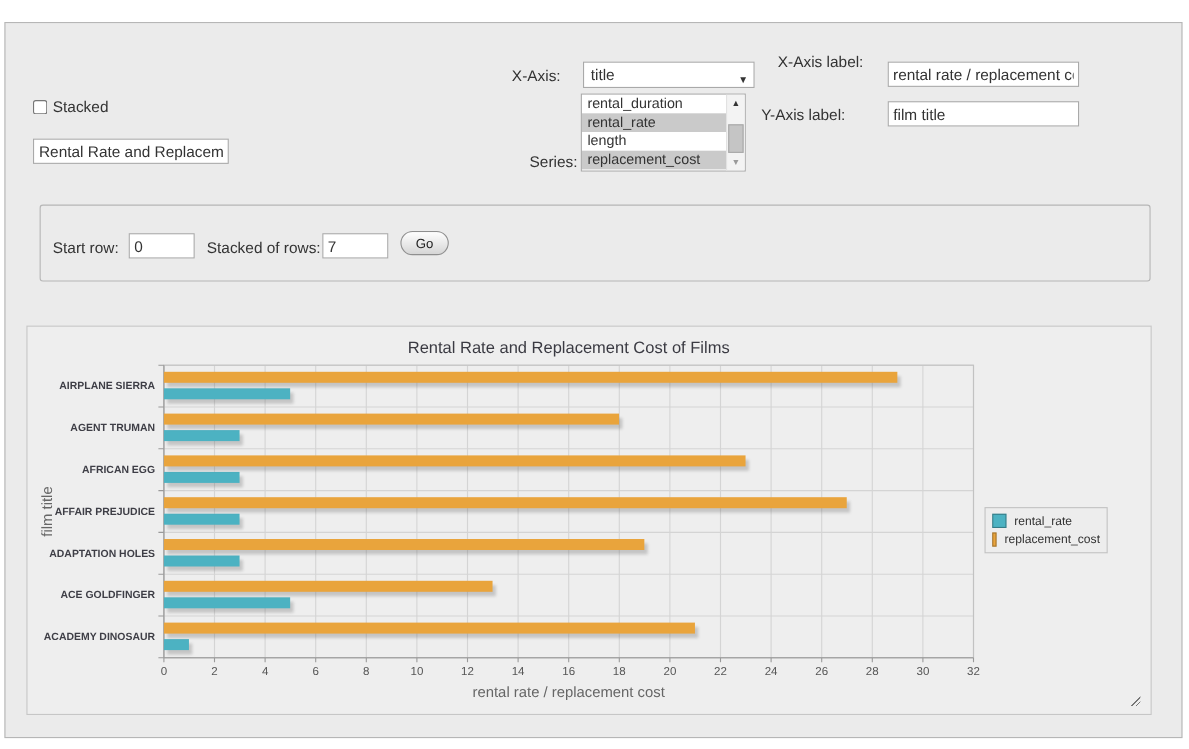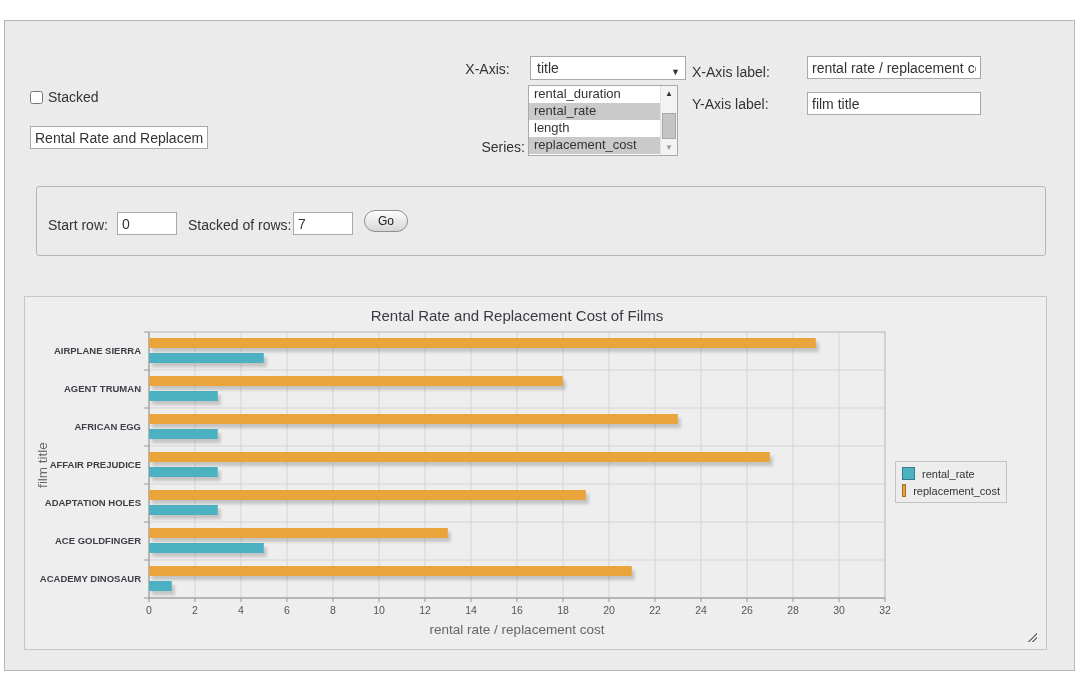--- a/index.html
+++ b/index.html
@@ -16,21 +16,21 @@
   .radio-item input{margin:0;}
   .stacked-row{position:absolute;left:30px;top:89px;display:flex;align-items:center;gap:5px;
                font-size:14px;color:#333;}
   .stacked-row input{margin:0;}
   input[type=text]{border:1px solid #a9a9a9;font-size:14px;color:#333;padding:2px 4px;
                    font-family:inherit;background:#fff;}
   .title-input{position:absolute;left:30px;top:126px;width:168px;height:17px;}
   .form-label{position:absolute;font-size:14px;color:#333;}
   .lbl-xaxis{left:450px;top:61px;width:75px;text-align:center;}
   .lbl-series{left:450px;top:139px;width:75px;text-align:right;}
-  .lbl-xlabel{left:692px;top:64px;width:108px;text-align:left;}
+  .lbl-xlabel{left:692px;top:48px;width:108px;text-align:center;}
   .lbl-ylabel{left:692px;top:96px;width:108px;}
   .fake-select{position:absolute;left:530px;top:56px;width:130px;height:21px;border:1px solid #a9a9a9;
                background:#fff;font-size:14px;color:#333;padding:1px 18px 0 6px;line-height:20px;cursor:default;}
   .fake-select .arrow{position:absolute;right:5px;top:5px;font-size:9px;color:#333;}
   .listbox{position:absolute;left:528px;top:85px;width:148px;height:69px;border:1px solid #a9a9a9;
            background:#fff;display:flex;overflow:hidden;}
   .options{flex:1;}
   .option{height:16px;line-height:16px;font-size:13px;color:#333;padding:0 0 1px 5px;white-space:nowrap;}
   .option.sel{background:#cacaca;}
   .scrollbar{width:16px;background:#f3f3f3;border-left:1px solid #e2e2e2;position:relative;}

